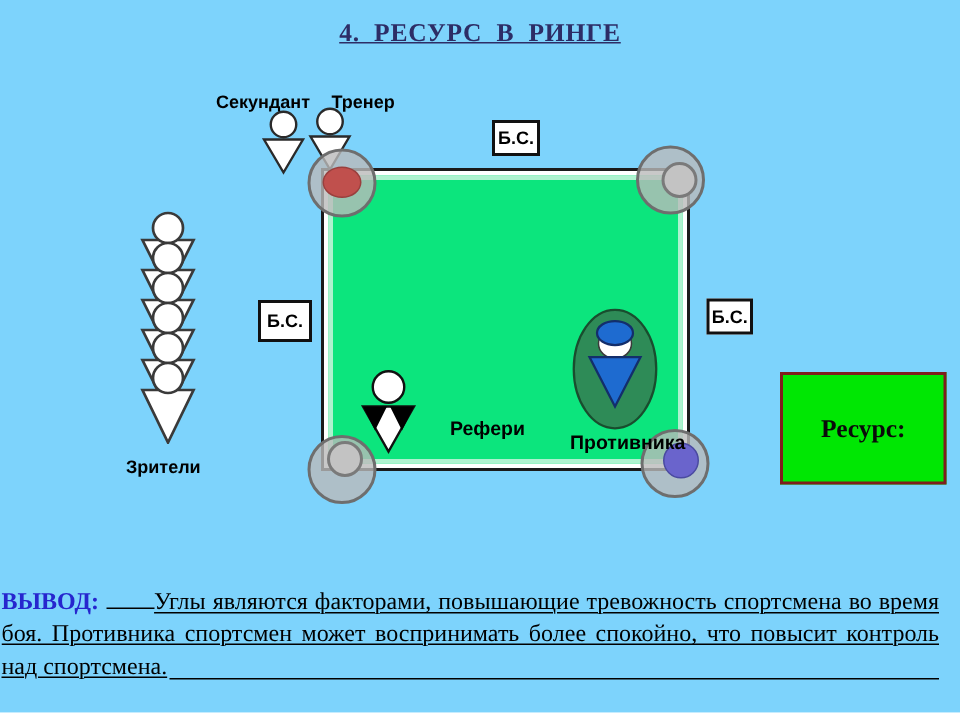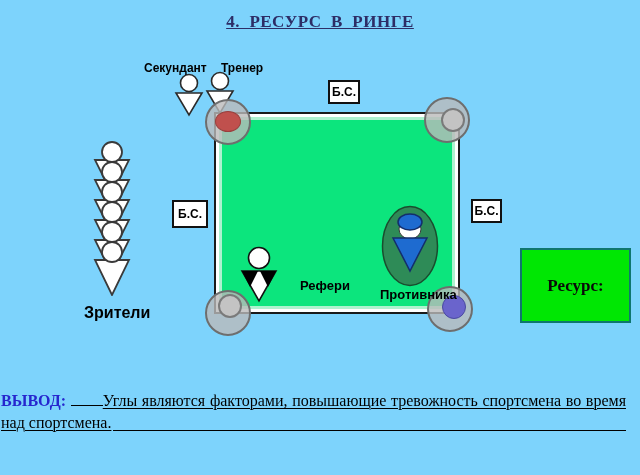--- a/index.html
+++ b/index.html
@@ -16,21 +16,21 @@
   .ring-green{position:absolute;left:3px;top:3px;right:3px;bottom:3px;
         background:#0ce57d;border:3px solid #aef2cf;box-sizing:border-box;}
 
   .diagram-label{position:absolute;font-weight:bold;color:#000;z-index:5;}
 
   .center-label{left:309px;top:196px;font-size:19px;letter-spacing:.5px;}
   .referee-label{left:300px;top:278px;font-size:13px;}
   .opponent-label{left:380px;top:287px;font-size:13px;}
   .second-label{left:116px;top:61px;font-size:12px;margin-left:28px;}
   .trainer-label{left:221px;top:61px;font-size:12px;}
-  .spectators-label{left:84px;top:304px;font-size:16px;}
+  .spectators-label{left:84px;top:304px;font-size:12px;}
 
   .bs-box{position:absolute;background:#fff;border:2px solid #111;box-sizing:border-box;
         display:flex;align-items:center;justify-content:center;
         font-weight:bold;font-size:12px;color:#000;z-index:4;}
   .bs-top{left:328px;top:80px;width:32px;height:24px;}
   .bs-left{left:172px;top:200px;width:36px;height:28px;}
   .bs-right{left:471px;top:199px;width:31px;height:24px;}
   .judge-box{position:absolute;left:300px;top:327px;width:84px;height:24px;
         background:#fff;border:2px solid #111;box-sizing:border-box;
         display:flex;align-items:center;justify-content:center;
@@ -53,21 +53,21 @@
   .corner-br{left:427px;top:286px;}
   .corner-dot{position:absolute;border-radius:50%;box-sizing:border-box;}
   .dot-red{left:8px;top:10px;width:26px;height:21px;background:#c0504d;border:1px solid #9a3f3d;}
   .dot-gray{width:24px;height:24px;background:#c3c3c3;border:2px solid #7a7a7a;}
   .dot-gray.tr{left:15px;top:9px;}
   .dot-gray.bl{left:11px;top:2px;}
   .dot-blue{left:13px;top:7px;width:24px;height:24px;background:#6a64cc;border:1px solid #4a4aa0;}
 
   
   .resource{position:absolute;left:520px;top:248px;width:111px;height:75px;
-        background:#00e703;border:2px solid #0f766e;box-sizing:border-box;
+        background:#00e703;border:2px solid #7f1d1d;box-sizing:border-box;
         display:flex;flex-direction:column;align-items:center;justify-content:center;
         font-family:"Liberation Serif",serif;color:#0a0a0a;z-index:4;}
   .resource-label{font-size:17px;font-weight:bold;line-height:19px;}
   .resource-value{font-size:32px;font-weight:bold;line-height:34px;}
 
   
   .conclusion{position:absolute;left:1px;top:390px;width:625px;
         font-family:"Liberation Serif",serif;font-size:16px;line-height:22px;color:#000;}
   .c-line{text-align:justify;text-align-last:justify;height:22px;overflow:hidden;}
   .c-label{color:#2626ce;font-weight:bold;}
@@ -155,19 +155,20 @@
   <div class="bs-box bs-left">Б.С.</div>
   <div class="bs-box bs-right">Б.С.</div>
 
   <div class="resource">
     <div class="resource-label">Ресурс:</div>
   </div>
 
   <div class="conclusion">
     <div class="c-line"><span class="c-label">ВЫВОД:</span>
       <span class="c-blank"></span><span class="c-ul">Углы являются факторами, повышающие тревожность спортсмена во время</span></div>
+    <div class="c-line"><span class="c-ul">боя. Противника спортсмен может воспринимать более спокойно, что повысит контроль</span></div>
     <div class="c-line3">
         <span class="c-ul">над спортсмена.</span>
       <span class="c-fill"></span>
       </div>
   </div>
 
 </div>
 
 </body></html>

